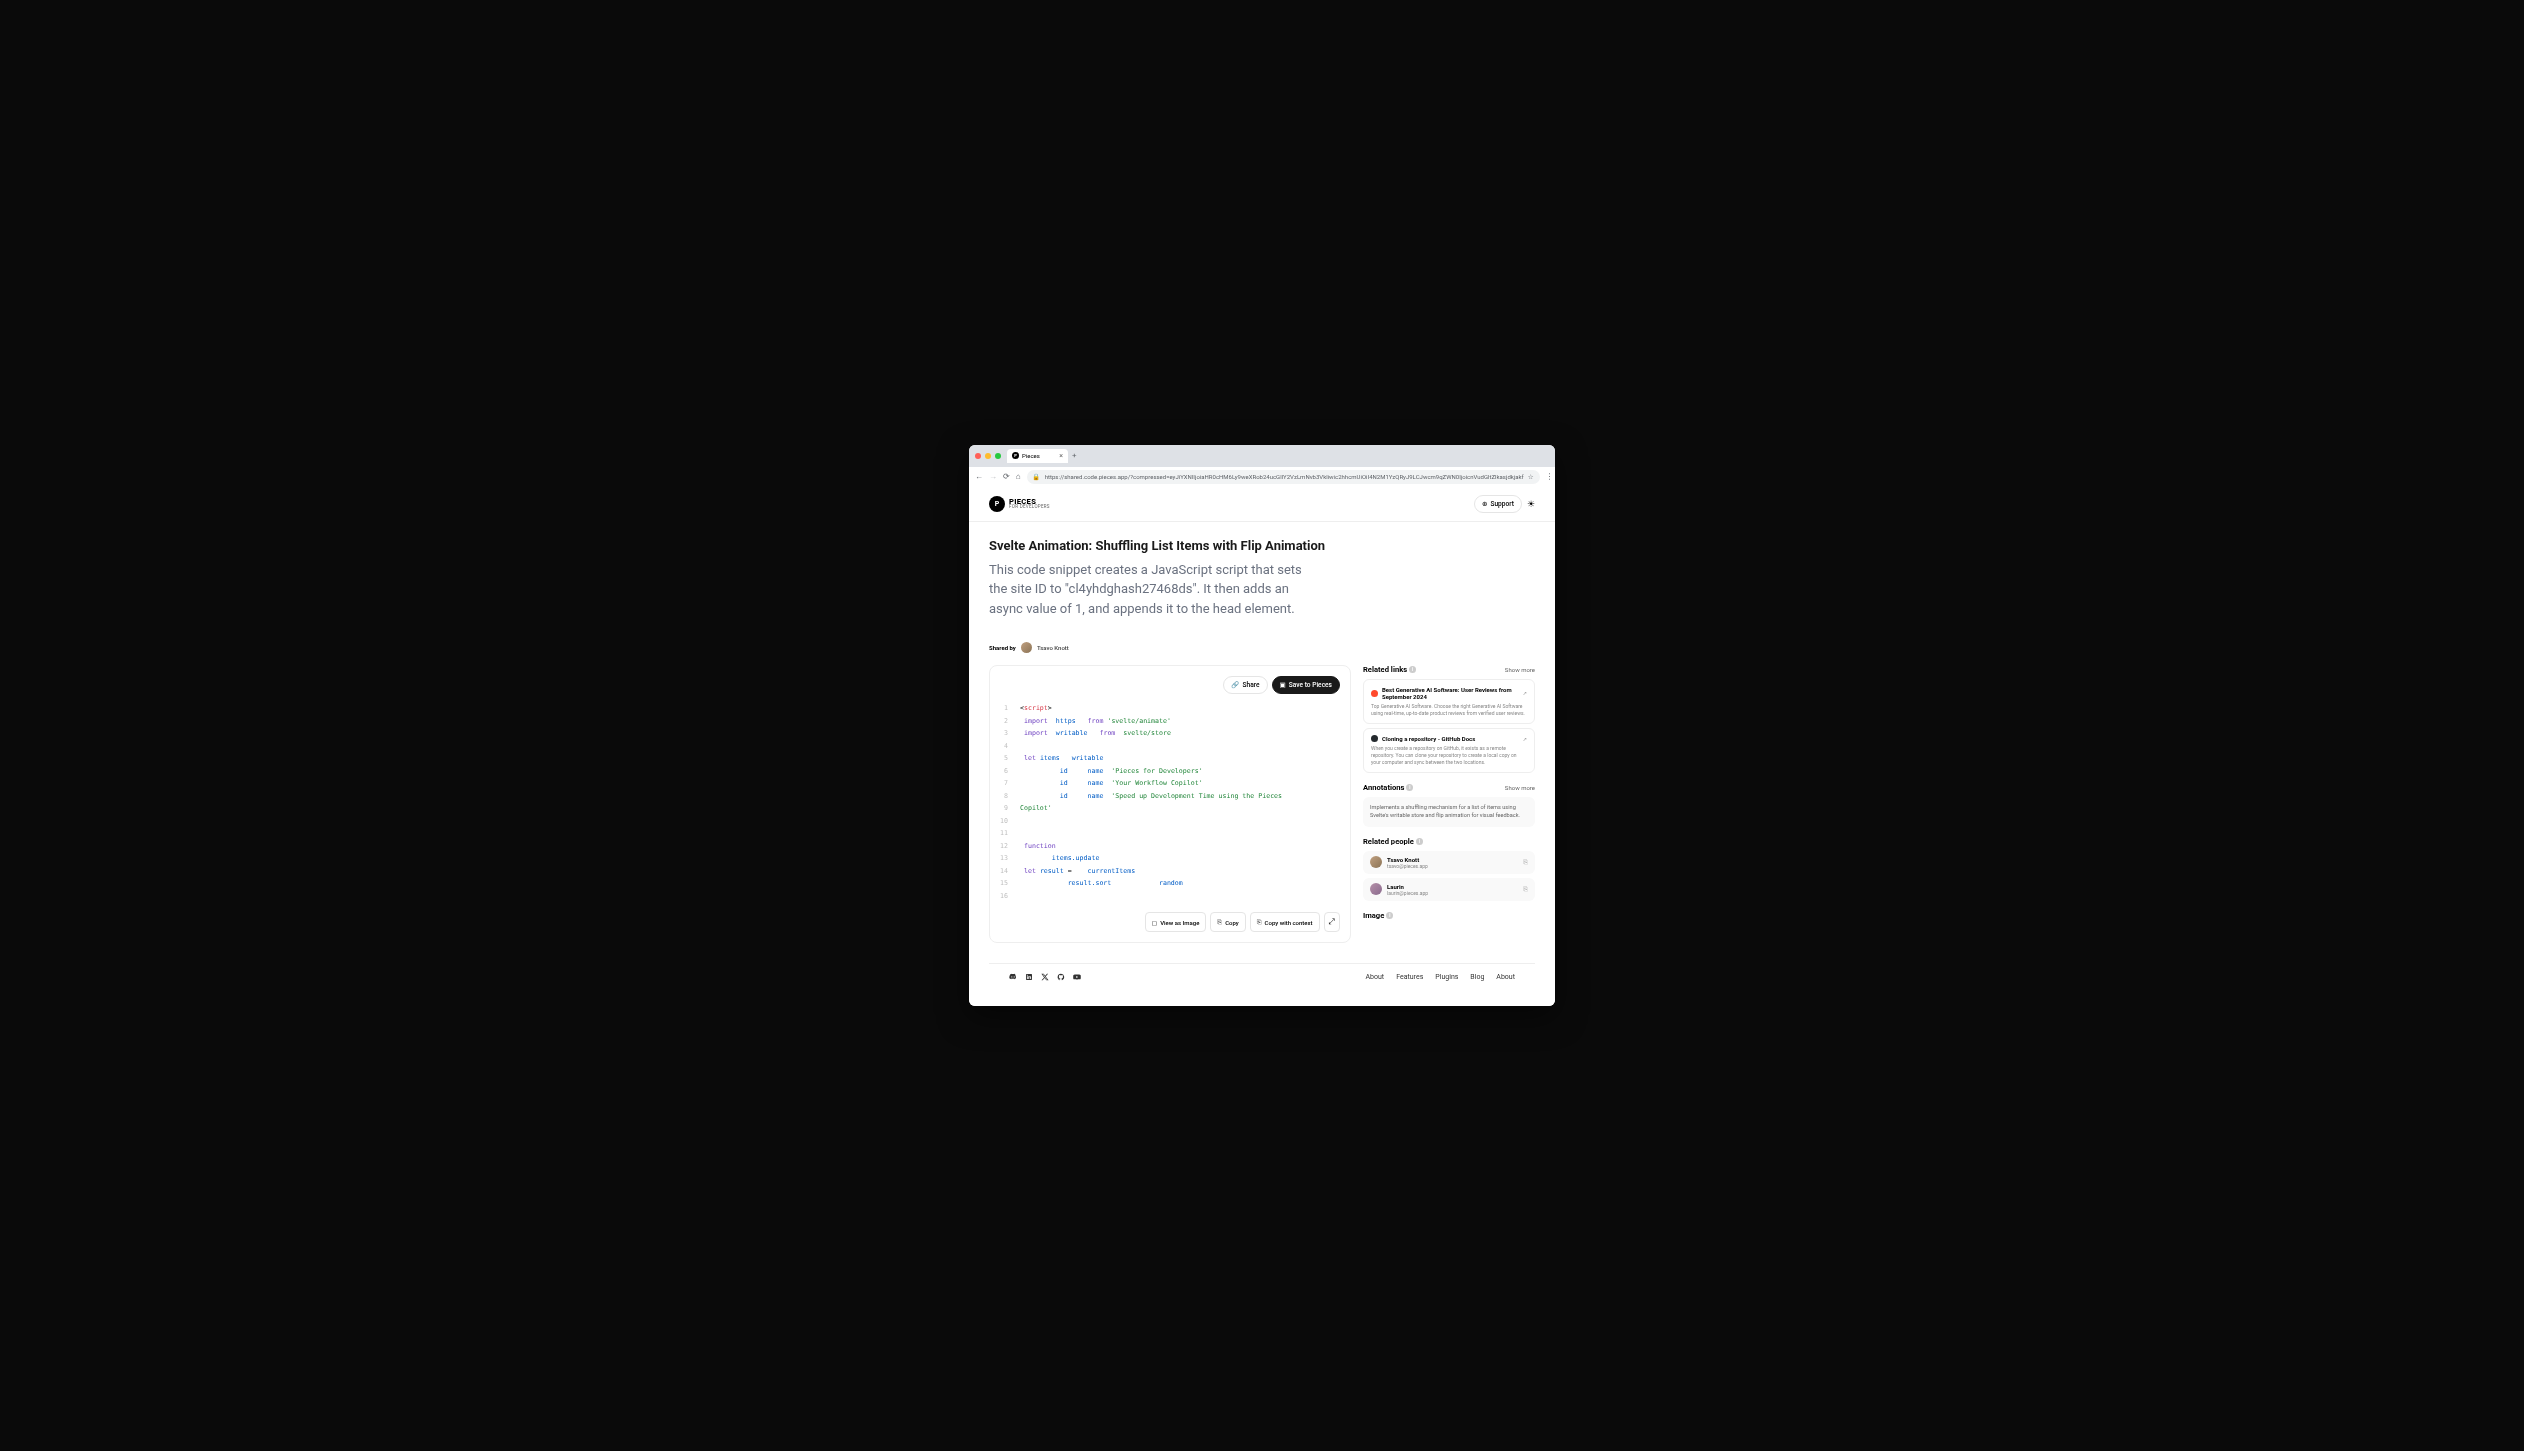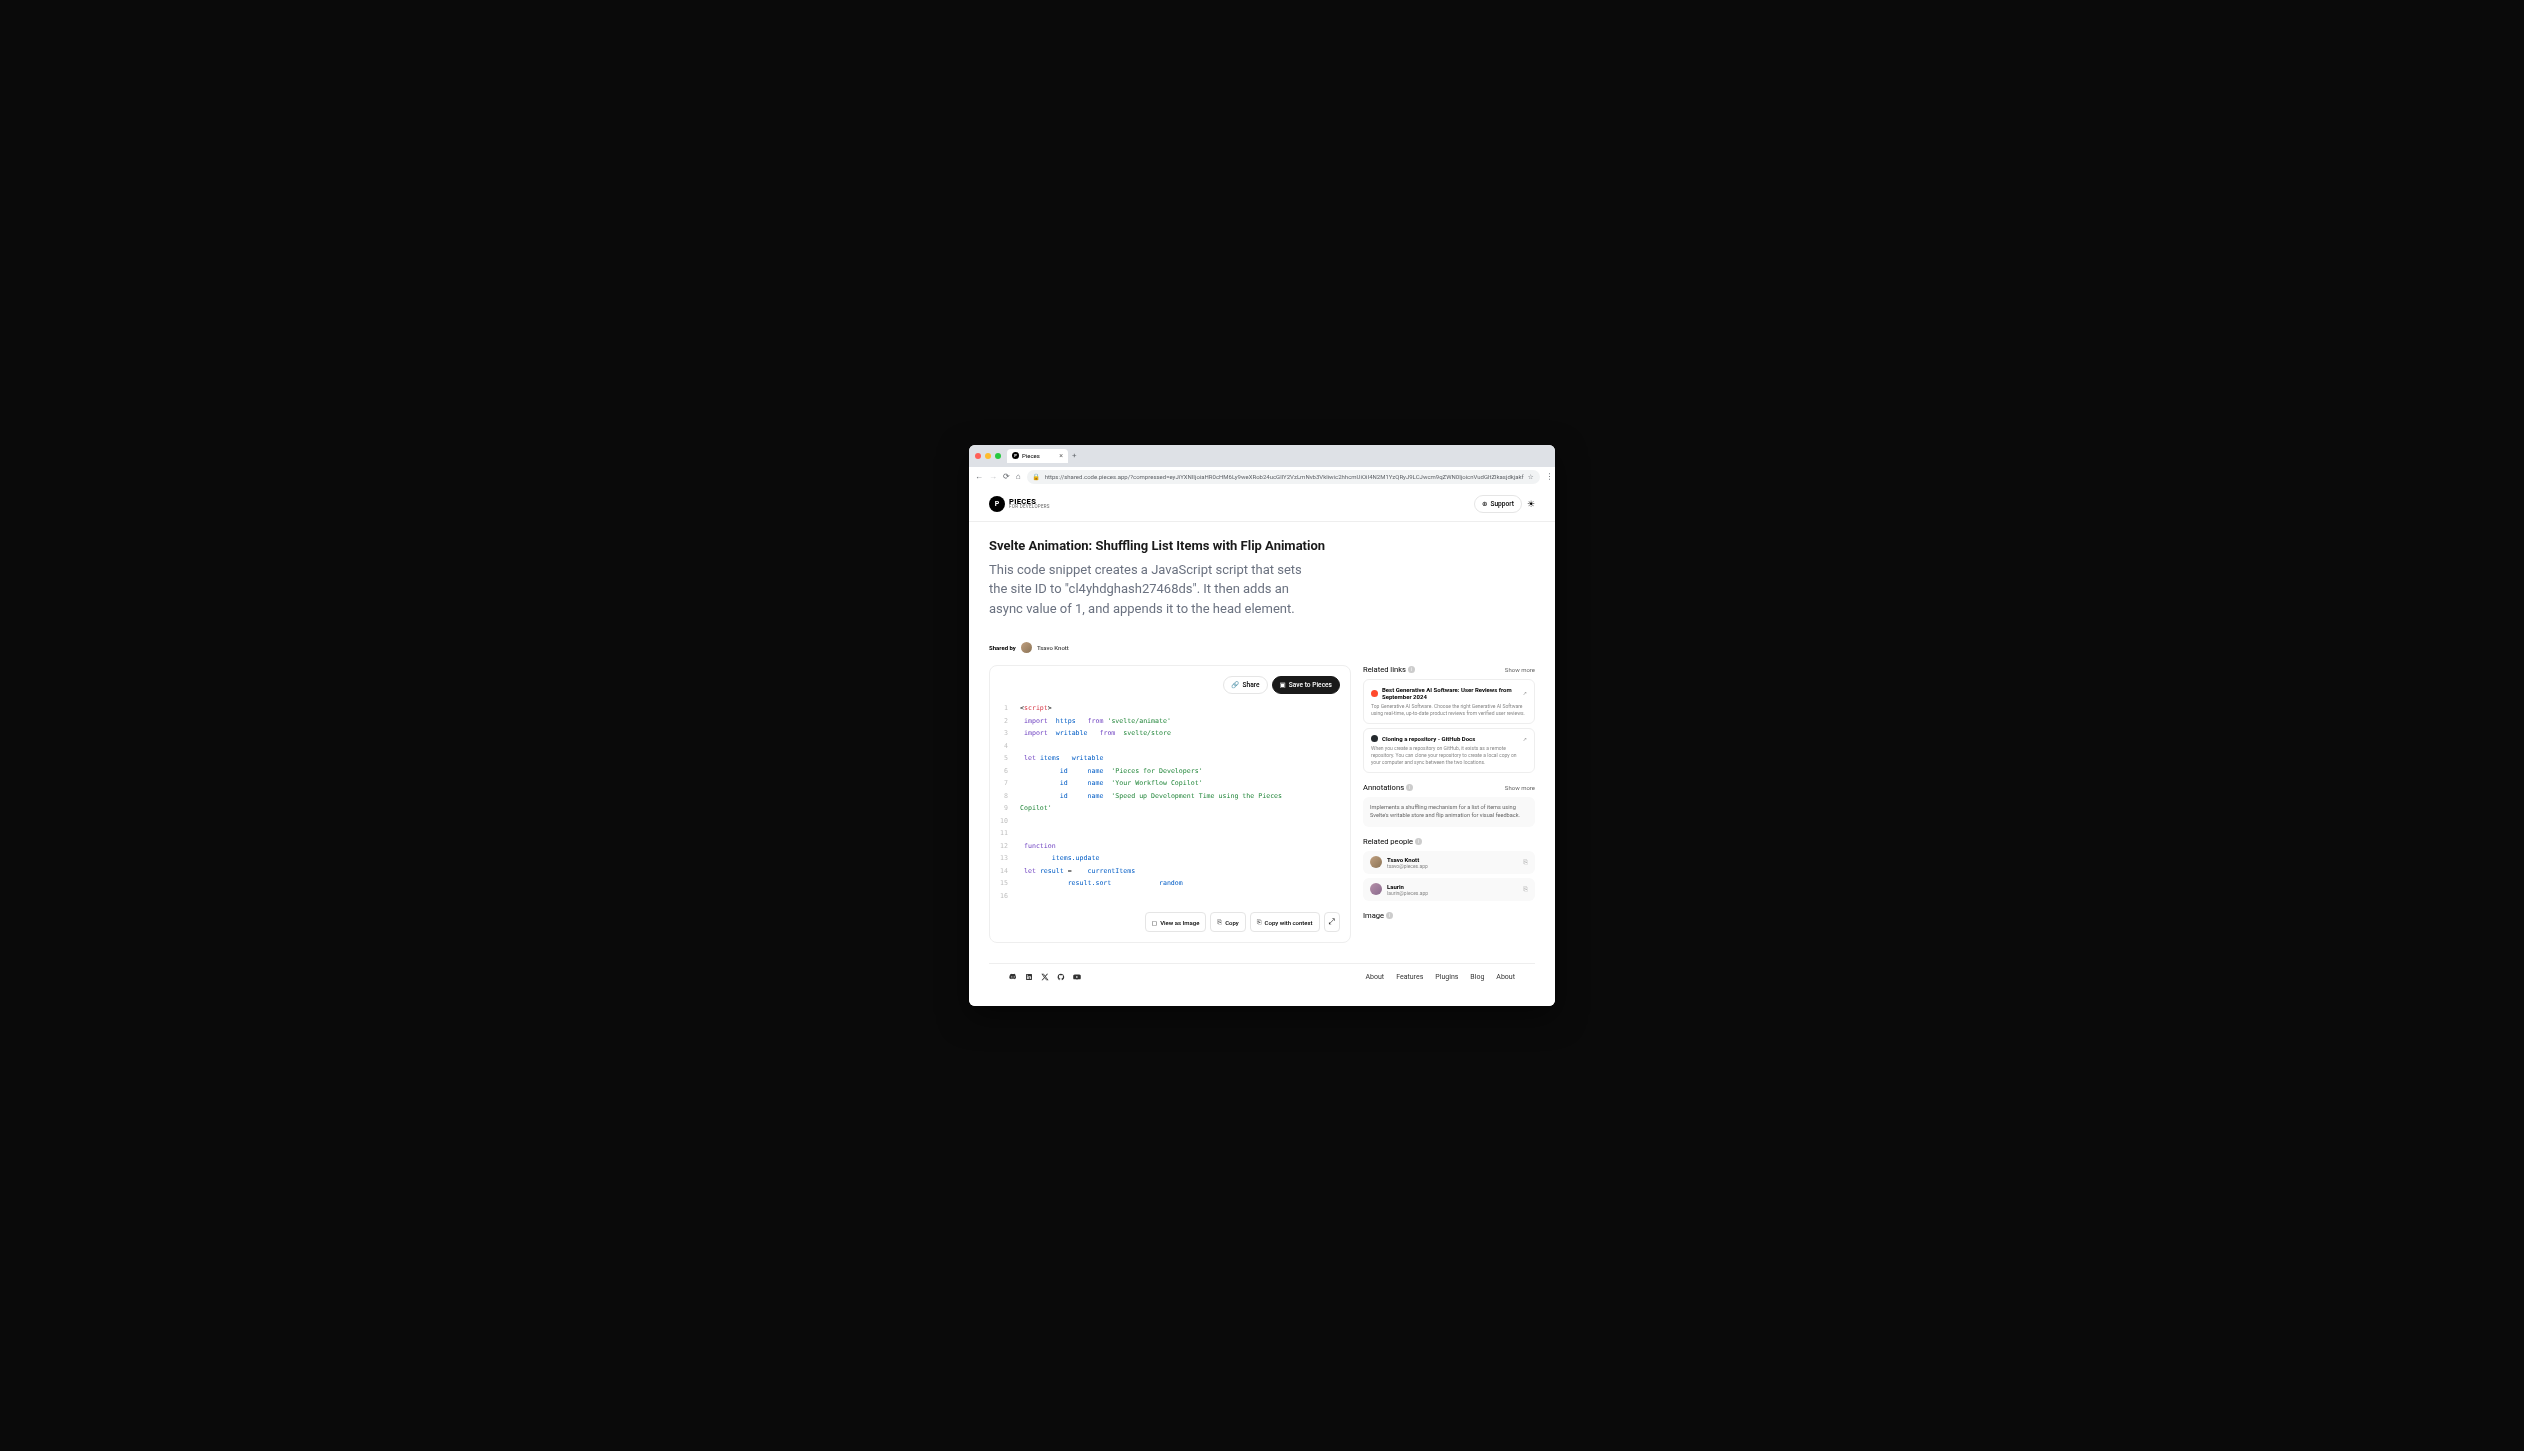--- a/index.html
+++ b/index.html
@@ -53,21 +53,21 @@
 .line-content{white-space:pre;}
 .tok-red{color:#d73a49;}
 .tok-purple{color:#6f42c1;}
 .tok-blue{color:#005cc5;}
 .tok-green{color:#22863a;}
 .code-footer{display:flex;justify-content:flex-end;gap:4px;margin-top:10px;}
 .btn-sm{display:flex;align-items:center;gap:3px;padding:4px 6px;border-radius:4px;font-size:6px;font-weight:500;cursor:pointer;border:0.5px solid #e5e5e5;background:#fff;}
 .expand-btn{padding:4px;border:0.5px solid #e5e5e5;border-radius:4px;cursor:pointer;}
 .section{margin-bottom:10px;}
 .section-header{display:flex;align-items:center;justify-content:space-between;margin-bottom:5px;}
-.section-title{font-size:7.6px;font-weight:400;display:flex;align-items:center;gap:2px;}
+.section-title{font-size:7.6px;font-weight:700;display:flex;align-items:center;gap:2px;}
 .section-title .info{width:7px;height:7px;background:#ccc;border-radius:50%;display:inline-flex;align-items:center;justify-content:center;font-size:4.5px;color:#fff;}
 .show-more{font-size:6px;color:#666;cursor:pointer;}
 .link-card{border:0.5px solid #eee;border-radius:6px;padding:6px 7px;margin-bottom:4px;}
 .link-row{display:flex;align-items:center;gap:4px;margin-bottom:3px;}
 .link-favicon{width:7px;height:7px;border-radius:50%;}
 .link-favicon.g2{background:#ff492c;}
 .link-favicon.gh{background:#24292e;}
 .link-title{font-size:6px;font-weight:700;flex:1;}
 .ext-icon{font-size:5px;color:#999;}
 .link-desc{font-size:5px;color:#888;line-height:1.4;}

